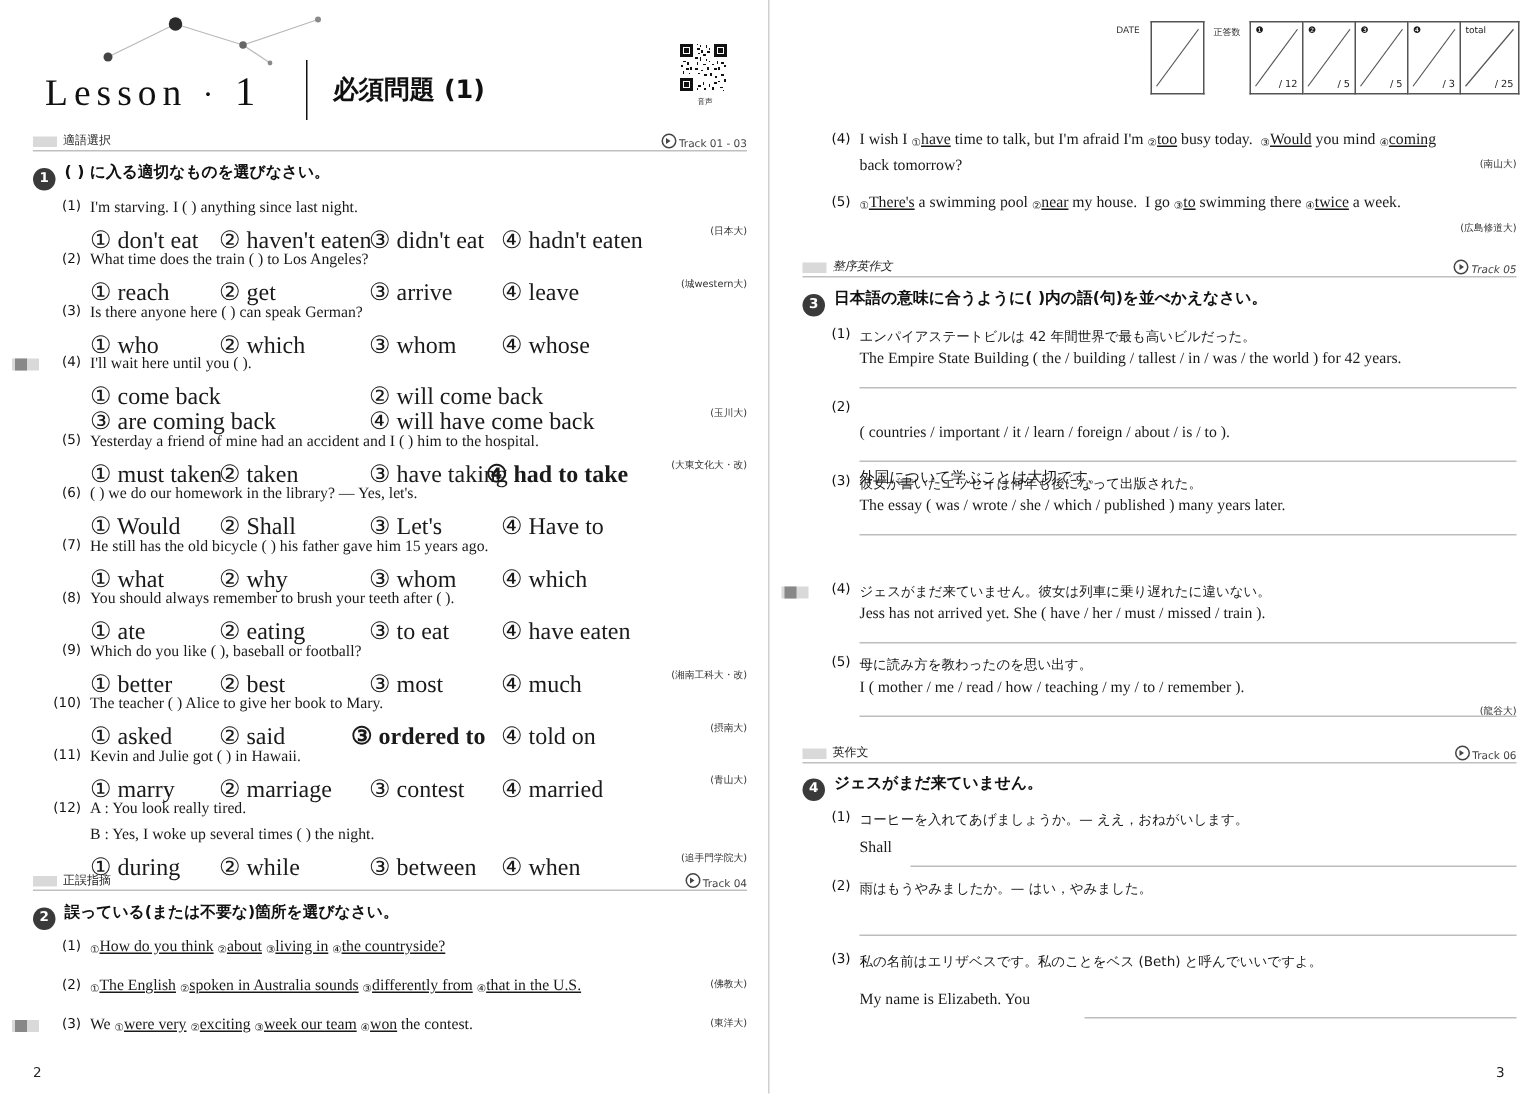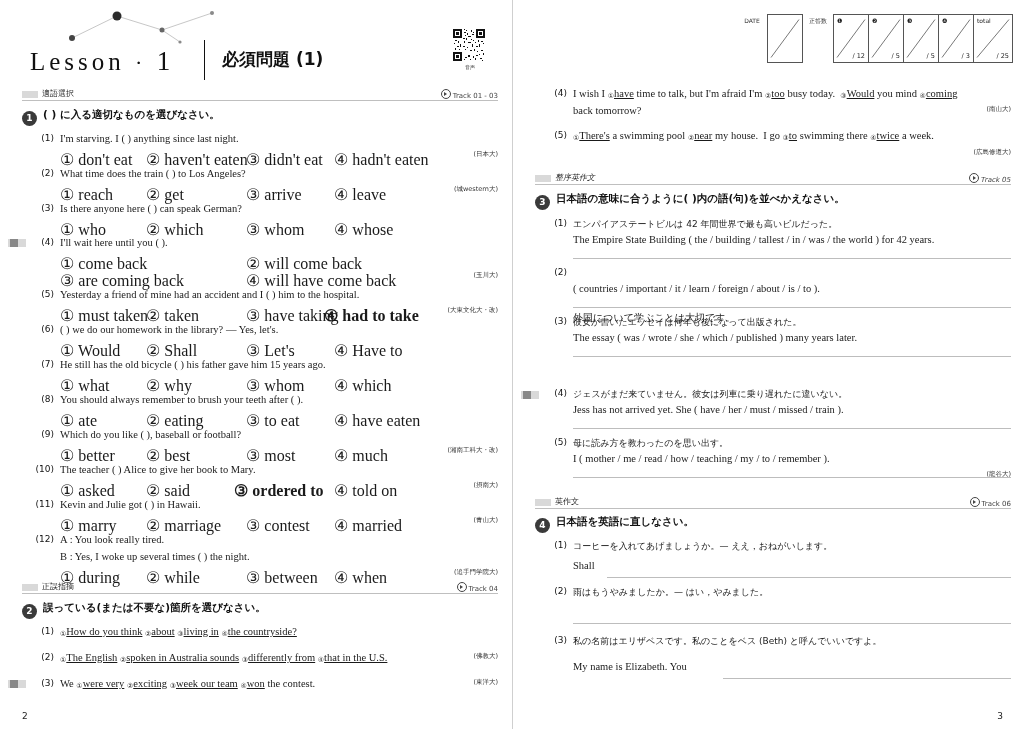--- a/index.html
+++ b/index.html
@@ -512,21 +512,21 @@
     </div>
     <div class="line" style="left:60px;right:14px;top:477px;"></div>
 
     <div class="secbar" style="top:496px;">
       <div class="bar"></div>
       <div class="lbl">英作文</div>
       <div class="track"><span class="circ"></span><span>Track 06</span></div>
       <div class="rule"></div>
     </div>
     <div class="qhead" style="left:22px;top:515px;">
-      <span class="qnum">4</span><span>日本語を英語に直しなさい。</span>
+      <span class="qnum">4</span><span>ジェスがまだ来ていません。</span>
     </div>
 
     <div class="item" style="top:540px;left:34px;right:14px;">
       <div class="inum">(1)</div>
       <div class="istem" style="font-family:'DejaVu Sans',sans-serif;font-size:9px;">コーヒーを入れてあげましょうか。— ええ，おねがいします。</div>
     </div>
     <div class="item" style="top:560px;left:34px;right:14px;">
       <div class="istem">Shall</div>
     </div>
     <div class="line" style="left:94px;right:14px;top:577px;"></div>

